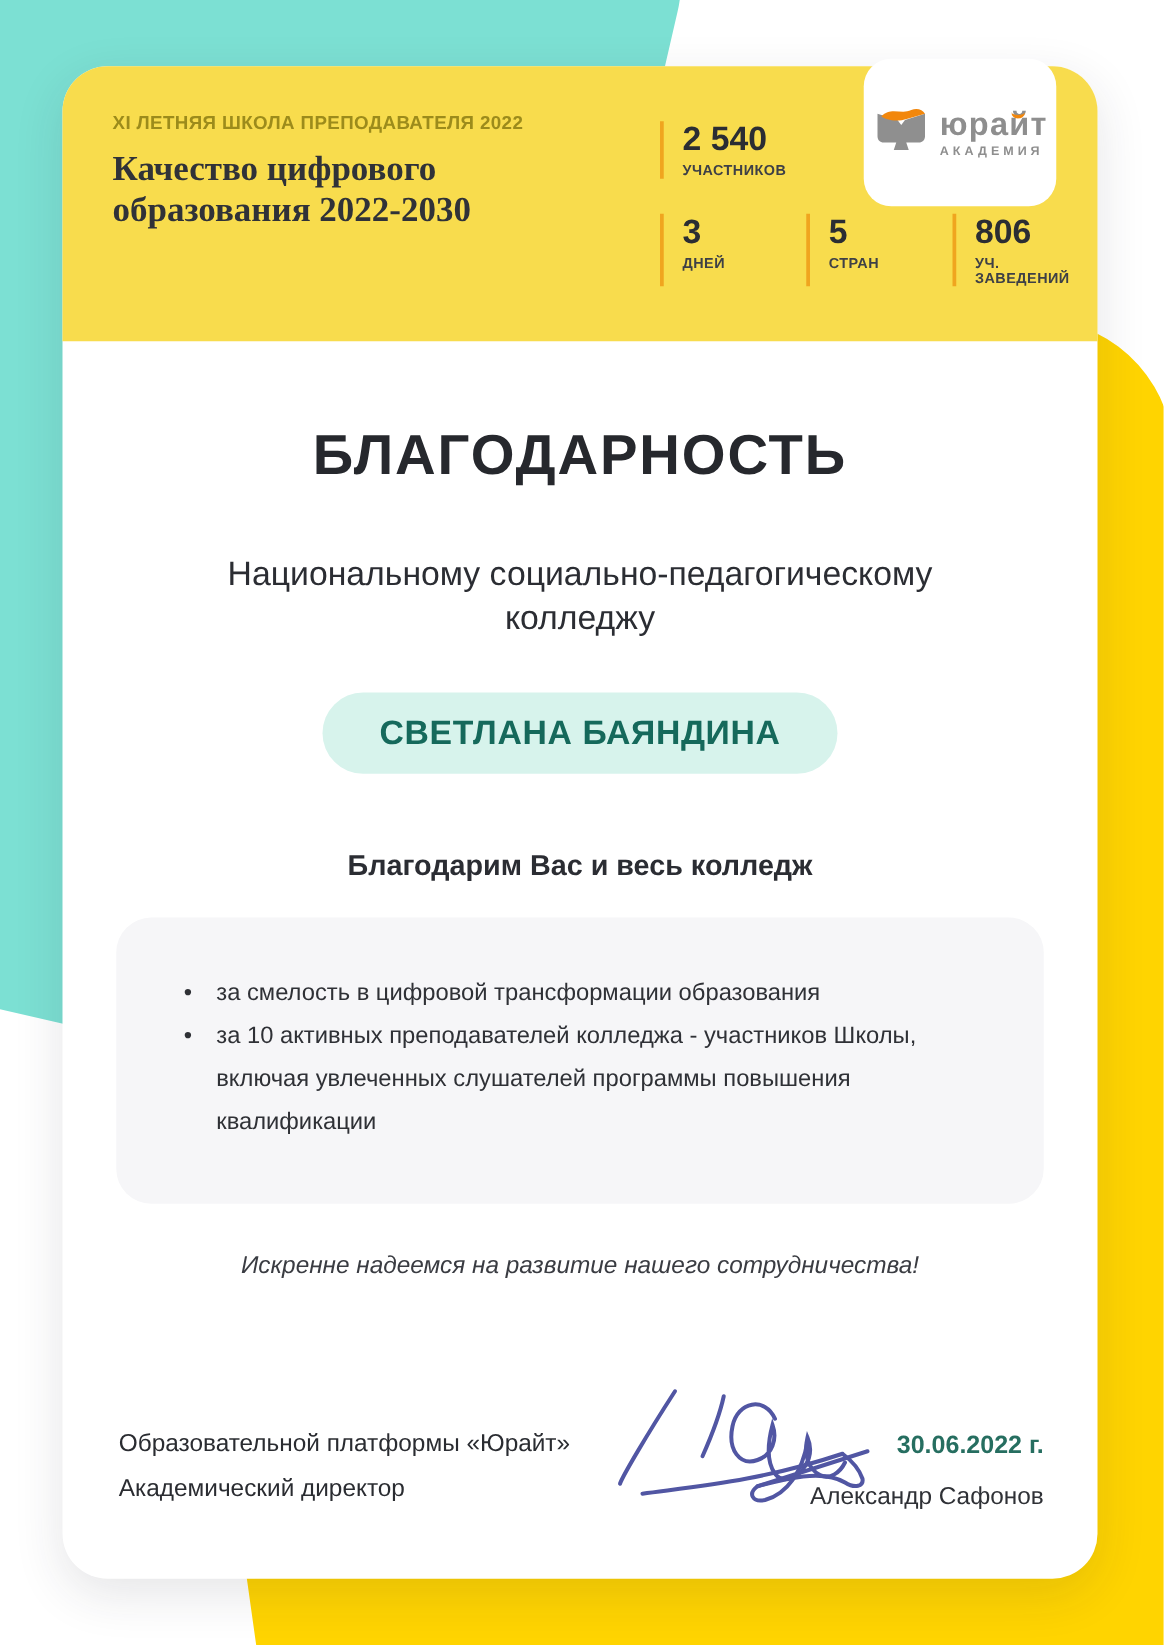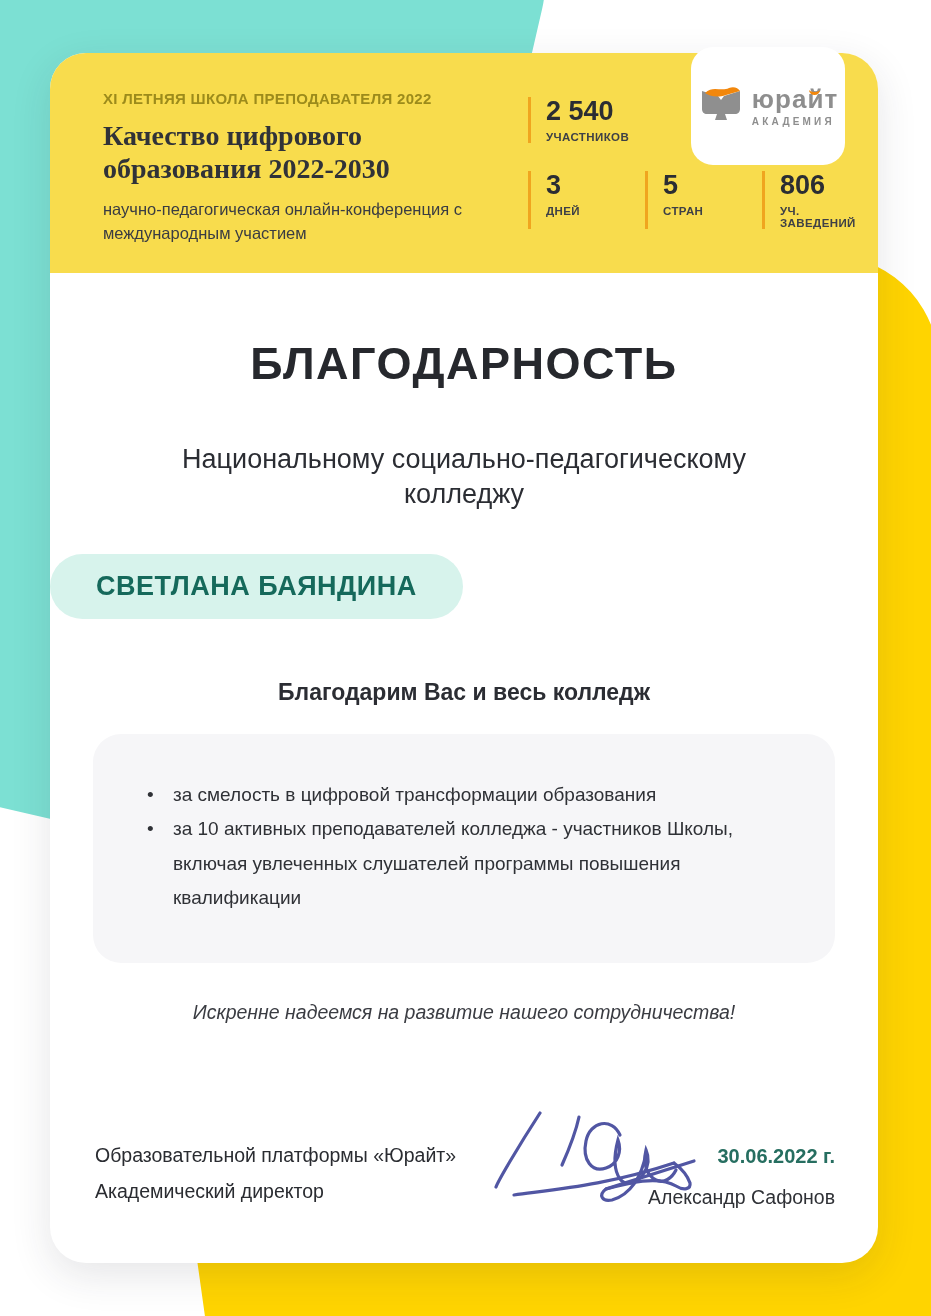--- a/index.html
+++ b/index.html
@@ -7,21 +7,21 @@
         font-family:"Liberation Sans","DejaVu Sans",sans-serif;}
   .blob{position:absolute;}
   .blob-teal{left:-150px;top:-170px;width:610px;height:1000px;background:#7CE0D3;
              border-radius:100px;transform:rotate(13deg);}
   .blob-yellow{left:150px;top:295px;width:860px;height:1200px;background:#FFD400;
                border-radius:110px;transform:rotate(-8deg);}
   .card{position:absolute;left:50px;top:53px;width:828px;height:1210px;background:#ffffff;
         border-radius:36px;box-shadow:0 12px 40px rgba(40,40,60,.12);}
   
   .header{position:relative;height:220px;background:#F8DC4D;border-radius:36px 36px 0 0;}
-  .header-left{position:absolute;left:53px;top:37px;width:430px;}
+  .header-left{position:absolute;left:40px;top:37px;width:430px;}
   .school-label{font-size:15px;font-weight:700;color:#9C8B1B;letter-spacing:.3px;}
   .event-title{margin-top:12px;font-size:28px;font-weight:700;color:#303238;line-height:1.18;max-width:400px;font-family:Liberation Serif, serif;}
   .event-subtitle{margin-top:13px;font-size:16.5px;font-weight:500;color:#3A3C42;line-height:1.45;max-width:400px;}
   .stat{border-left:3px solid #F0A51F;padding-left:15px;}
   .stat-value{font-size:27px;font-weight:700;color:#2B2D33;line-height:1.05;}
   .stat-label{margin-top:6px;font-size:11.5px;font-weight:700;color:#3E4046;letter-spacing:.4px;}
   .stat-participants{position:absolute;left:478px;top:44px;}
   .stats-row{position:absolute;left:478px;top:118px;display:flex;}
   .stats-row .stat{width:100px;}
   .stats-row .stat:last-child{width:auto;}
@@ -31,21 +31,21 @@
   .brand-line{font-size:26px;font-weight:700;color:#8E8E8E;letter-spacing:1px;line-height:1;}
   .brand-accent{position:relative;display:inline-block;}
   .brand-accent::after{content:"";position:absolute;left:2px;top:0px;width:11px;height:6px;
             border-bottom:3px solid #F2870C;border-radius:0 0 9px 9px;}
   .brand-sub{margin-top:4px;font-size:10px;font-weight:700;color:#8E8E8E;letter-spacing:3.2px;}
   
   .main-title{margin-top:68px;text-align:center;font-size:45px;font-weight:800;
               letter-spacing:1.5px;color:#26282D;line-height:1;}
   .recipient{margin:56px auto 0;max-width:660px;text-align:center;font-size:27px;font-weight:500;
              color:#2B2D33;line-height:1.3;}
-  .pill-wrap{margin-top:42px;}
+  .pill-wrap{margin-top:42px;text-align:center;}
   .pill{display:inline-block;background:#D7F3EC;border-radius:44px;padding:17px 46px;}
   .pill-text{font-size:27px;font-weight:700;color:#15695B;letter-spacing:.5px;}
   .thanks{margin-top:60px;text-align:center;font-size:23px;font-weight:700;color:#2B2D33;}
   .panel{margin:28px 43px 0;background:#F6F6F8;border-radius:28px;padding:44px 54px 48px;}
   .bullet-item{display:flex;font-size:19px;color:#2F3136;line-height:1.8;}
   .bullet-mark{width:26px;flex:none;}
   .bullet-text{flex:1;}
   .hope{margin-top:38px;text-align:center;font-style:italic;font-size:19.5px;color:#3A3C42;}
   
   .footer{position:absolute;left:45px;right:43px;bottom:54px;display:flex;
@@ -63,21 +63,20 @@
 <div class="page">
   <div class="blob blob-teal"></div>
   <div class="blob blob-yellow"></div>
 
   <div class="card">
 
     <div class="header">
       <div class="header-left">
         <div class="school-label">XI ЛЕТНЯЯ ШКОЛА ПРЕПОДАВАТЕЛЯ 2022</div>
         <div class="event-title">Качество цифрового образования 2022-2030</div>
-        <div class="event-subtitle">научно-педагогическая онлайн-конференция с международным участием</div>
       </div>
 
       <div class="stat stat-participants">
         <div class="stat-value">2 540</div>
         <div class="stat-label">УЧАСТНИКОВ</div>
       </div>
 
       <div class="stats-row">
         <div class="stat">
           <div class="stat-value">3</div>

